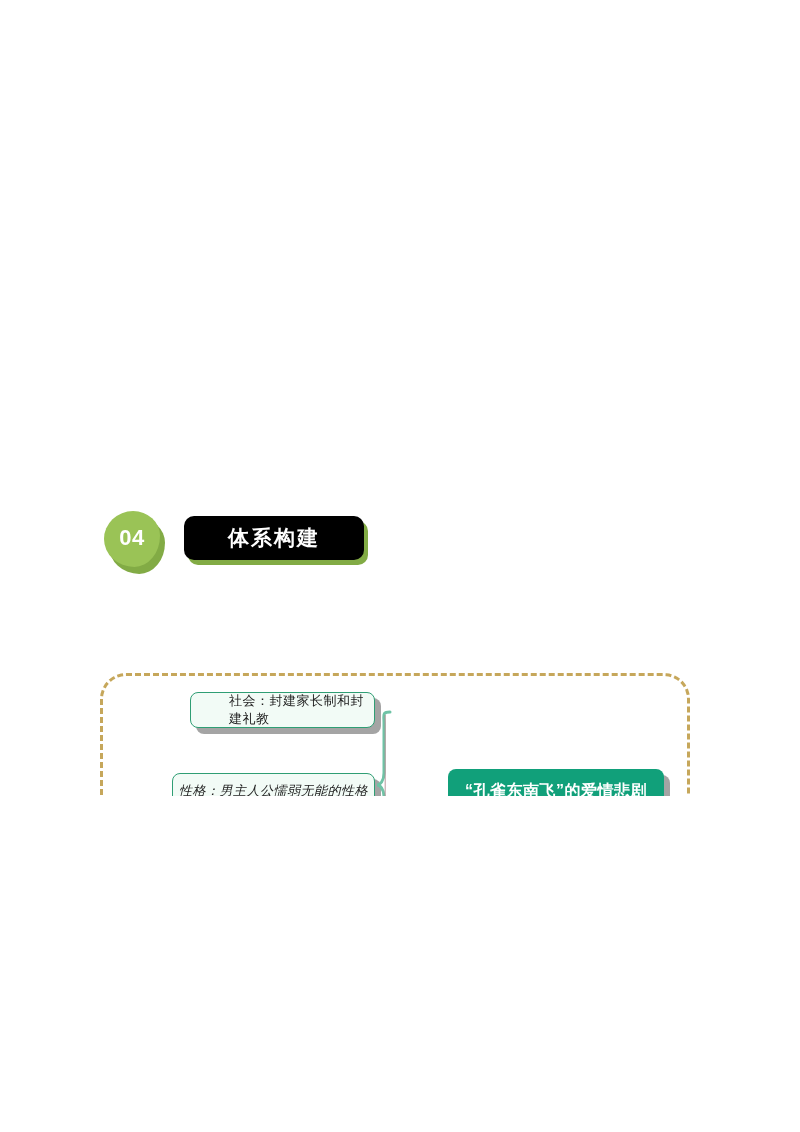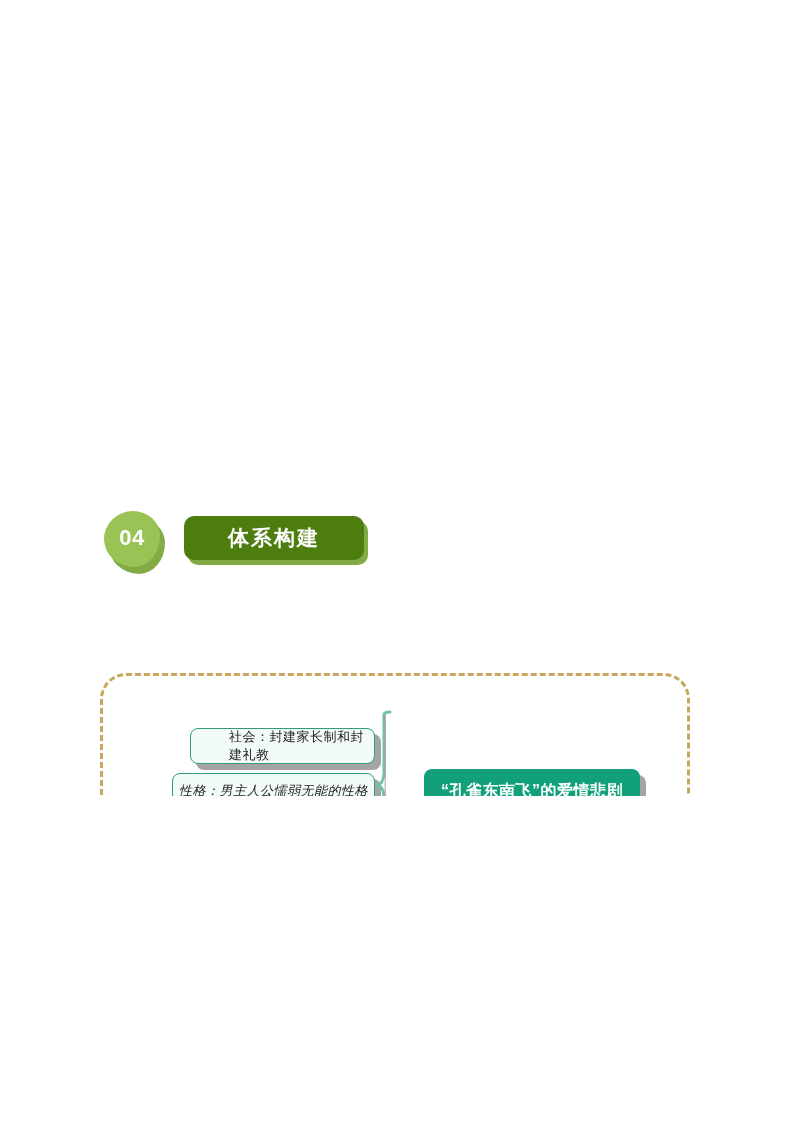--- a/index.html
+++ b/index.html
@@ -88,46 +88,47 @@
     border-radius: 8px;
     display: flex;
     align-items: center;
     justify-content: center;
     color: #ffffff;
     font-size: 16px;
     font-weight: bold;
     letter-spacing: 0.5px;
     box-shadow: 6px 6px 0 rgba(90,90,90,0.55);
     z-index: 4;
+    margin-left: 24px;
   }
 
   
   .brace-wrap {
     position: absolute;
     z-index: 5;
   }
   .brace-wrap svg { display: block; }
 </style>
 </head>
 <body>
 
 <div id="page">
 
   <div class="section-header" style="left:104px; top:511px; width:260px; height:60px;">
     <div class="num-blob" id="blob-04" style="background: rgb(154, 195, 86); box-shadow: rgb(130, 171, 69) 5px 7px 0px;">
       <span class="num-text">04</span>
     </div>
-    <div class="title-pill" id="pill-04" style="left: 80px; top: 5px; width: 180px; background: #4d7c0f; box-shadow: rgb(130, 171, 69) 4px 5px 0px;">
+    <div class="title-pill" id="pill-04" style="left: 80px; top: 5px; width: 180px; background: #000000; box-shadow: rgb(130, 171, 69) 4px 5px 0px;">
       <span>体系构建</span>
     </div>
   </div>
 
   <div class="dashed-box" style="left: 100px; top: 673px; width: 590px; height: 232px; border-color: rgb(198, 167, 91);"></div>
 
-  <div class="cause-box" style="left:190px; top:728px; width:185px;padding-left:38px;">
+  <div class="cause-box" style="left:190px; top:692px; width:185px;padding-left:38px;">
     <span>社会：封建家长制和封建礼教</span>
   </div>
 
   <div class="cause-box" style="left:172px; top:773px; width:203px;font-style:italic;">
     <span>性格：男主人公懦弱无能的性格</span>
   </div>
 
 
   <div class="brace-wrap" style="left:376px; top:709px;">
     <svg width="28" height="152" viewBox="0 0 28 152" fill="none">

